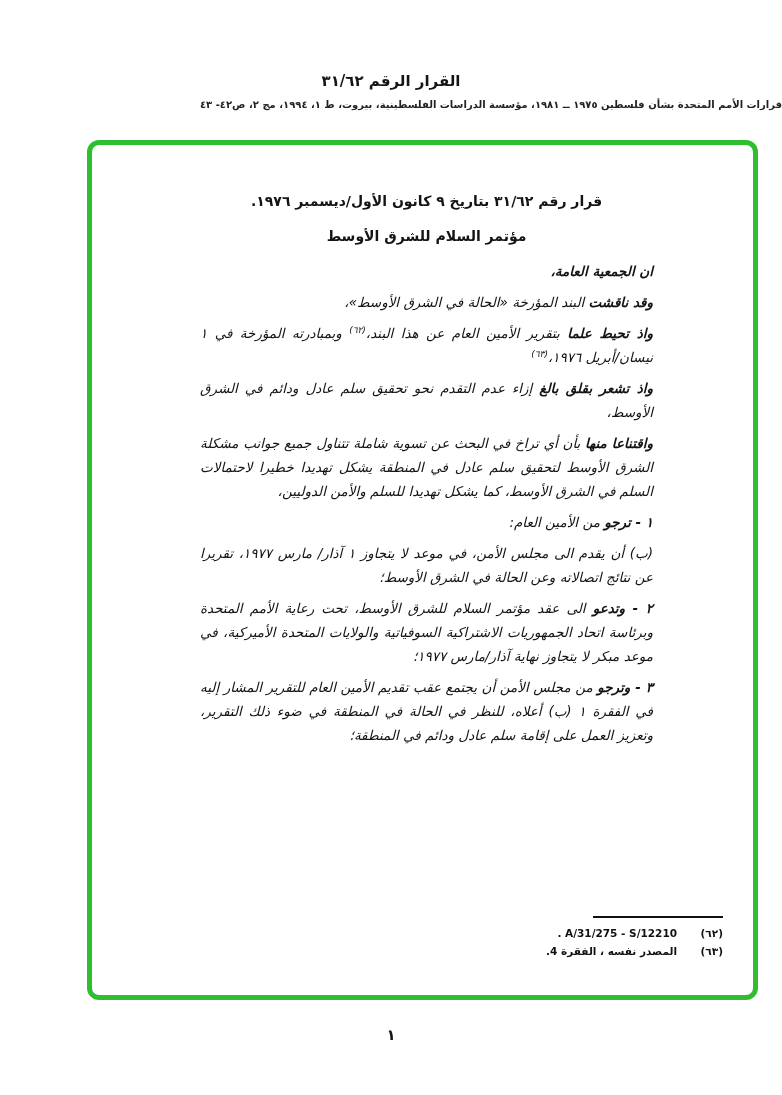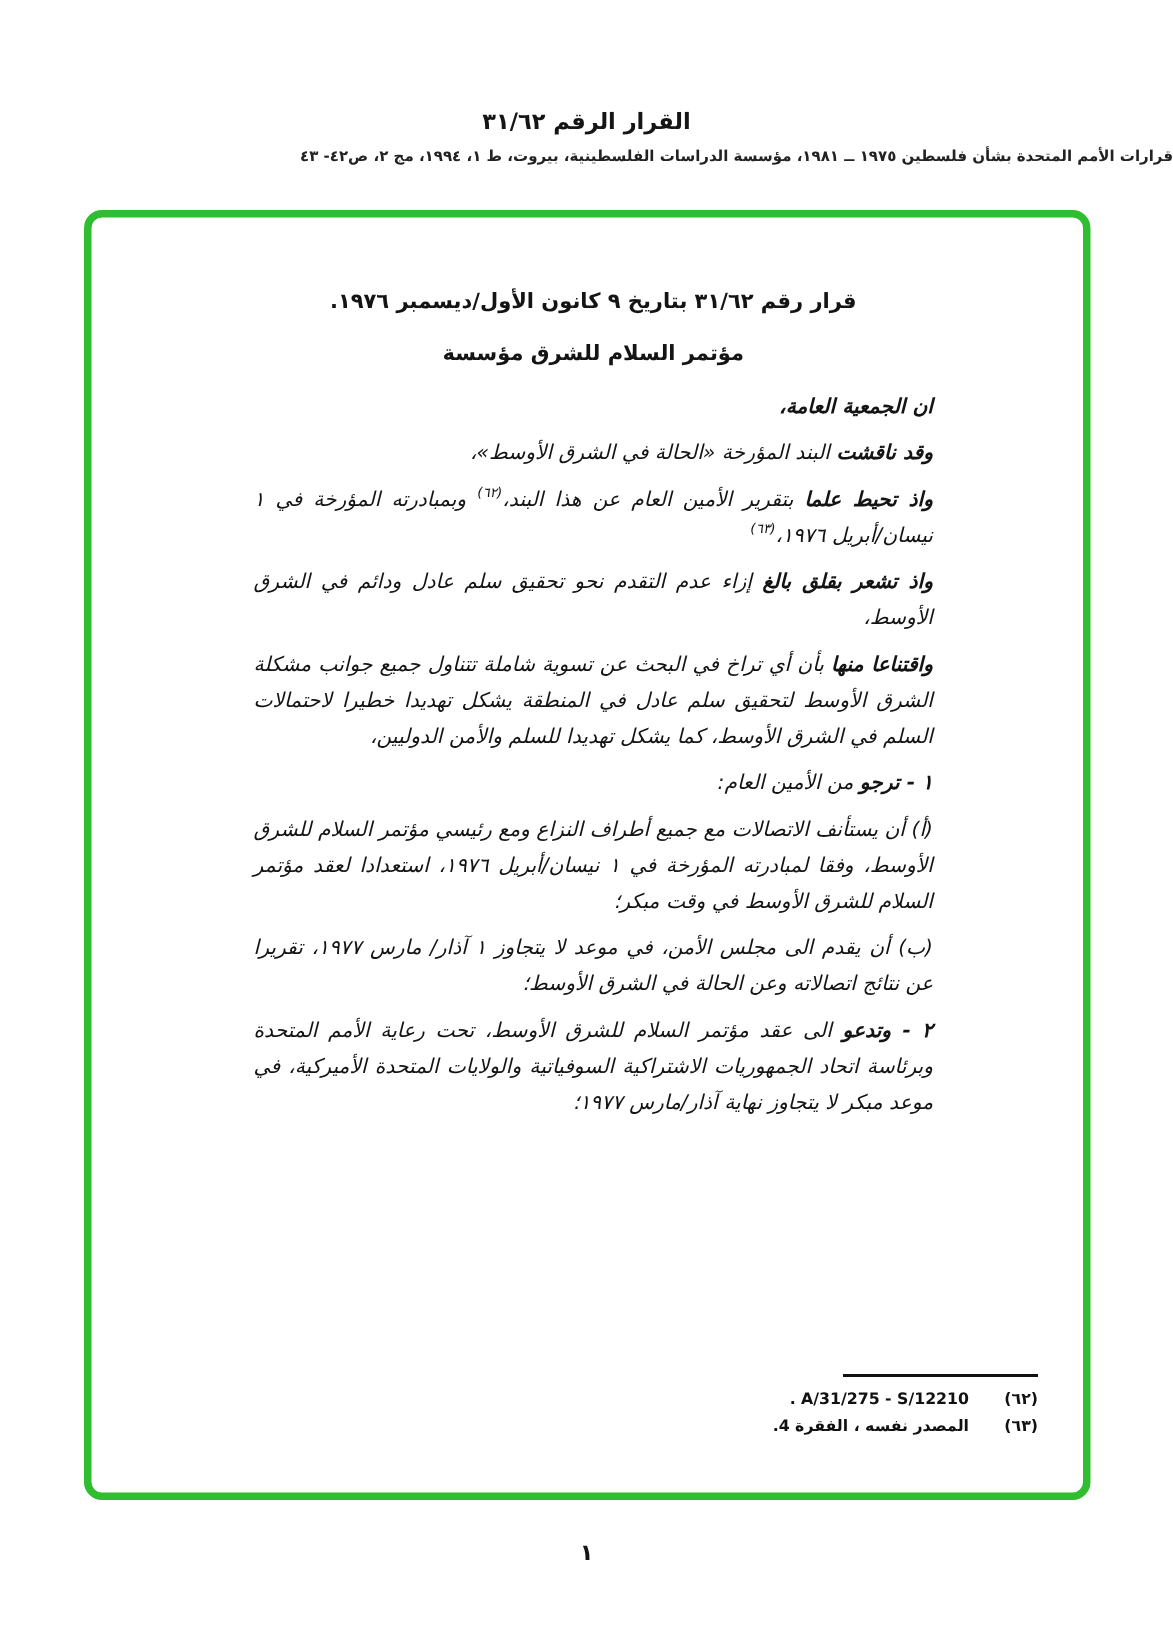--- a/index.html
+++ b/index.html
@@ -59,44 +59,44 @@
 </head>
 <body>
 
 <div class="page">
 
   <div class="header">
     <div class="header-title">القرار الرقم ٣١/٦٢</div>
     <div class="citation">قرارات الأمم المتحدة بشأن فلسطين ١٩٧٥ ــ ١٩٨١، مؤسسة الدراسات الفلسطينية، بيروت، ط ١، ١٩٩٤، مج ٢، ص٤٢- ٤٣</div>
   </div>
 
-  <div class="frame" style="border-color: rgb(47, 190, 47);">
+  <div class="frame" style="border-color: rgb(47, 190, 47); margin-left: 31px;">
     <div class="doc-body">
 
       <div class="doc-title">قرار رقم ٣١/٦٢ بتاريخ ٩ كانون الأول/ديسمبر ١٩٧٦.</div>
-      <div class="doc-title">مؤتمر السلام للشرق مؤسسة</div>
+      <div class="doc-title">مؤتمر السلام للشرق الأوسط</div>
 
       <p class="para"><b>ان الجمعية العامة،</b><span></span></p>
 
       <p class="para"><b>وقد ناقشت</b><span> البند المؤرخة «الحالة في الشرق الأوسط»،</span></p>
 
       <p class="para"><b>واذ تحيط علما</b><span> بتقرير الأمين العام عن هذا البند،</span><sup class="fn-ref">(٦٢)</sup><span> وبمبادرته المؤرخة في ١ نيسان/أبريل ١٩٧٦،</span><sup class="fn-ref">(٦٣)</sup></p>
 
       <p class="para"><b>واذ تشعر بقلق بالغ</b><span> إزاء عدم التقدم نحو تحقيق سلم عادل ودائم في الشرق الأوسط،</span></p>
 
       <p class="para"><b>واقتناعا منها</b><span> بأن أي تراخ في البحث عن تسوية شاملة تتناول جميع جوانب مشكلة الشرق الأوسط لتحقيق سلم عادل في المنطقة يشكل تهديدا خطيرا لاحتمالات السلم في الشرق الأوسط، كما يشكل تهديدا للسلم والأمن الدوليين،</span></p>
 
       <p class="para"><b>١ - ترجو</b><span> من الأمين العام:</span></p>
 
-      <p class="para"><b></b><span>(أ) أن يستأنف الاتصالات مع جميع أطراف النزاع ومع رئيسي مؤتمر السلام للشرق الأوسط، وفقا لمبادرته المؤرخة في ١ نيسان/أبريل ١٩٧٦، استعدادا لعقد مؤتمر السلام للشرق الأوسط في وقت مبكر؛</span></p>
 
       <p class="para"><b></b><span>(ب) أن يقدم الى مجلس الأمن، في موعد لا يتجاوز ١ آذار/ مارس ١٩٧٧، تقريرا عن نتائج اتصالاته وعن الحالة في الشرق الأوسط؛</span></p>
 
       <p class="para"><b>٢ - وتدعو</b><span> الى عقد مؤتمر السلام للشرق الأوسط، تحت رعاية الأمم المتحدة وبرئاسة اتحاد الجمهوريات الاشتراكية السوفياتية والولايات المتحدة الأميركية، في موعد مبكر لا يتجاوز نهاية آذار/مارس ١٩٧٧؛</span></p>
 
+      <p class="para"><b>٣ - وترجو</b><span> من مجلس الأمن أن يجتمع عقب تقديم الأمين العام للتقرير المشار إليه في الفقرة ١ (ب) أعلاه، للنظر في الحالة في المنطقة في ضوء ذلك التقرير، وتعزيز العمل على إقامة سلم عادل ودائم في المنطقة؛</span></p>
 
     </div>
 
     <div class="footnotes">
       <div class="fn-divider"></div>
       <div class="footnote">
         <span class="fn-num">(٦٢)</span>
         <span class="fn-text">A/31/275 - S/12210 .</span>
       </div>
       <div class="footnote">

